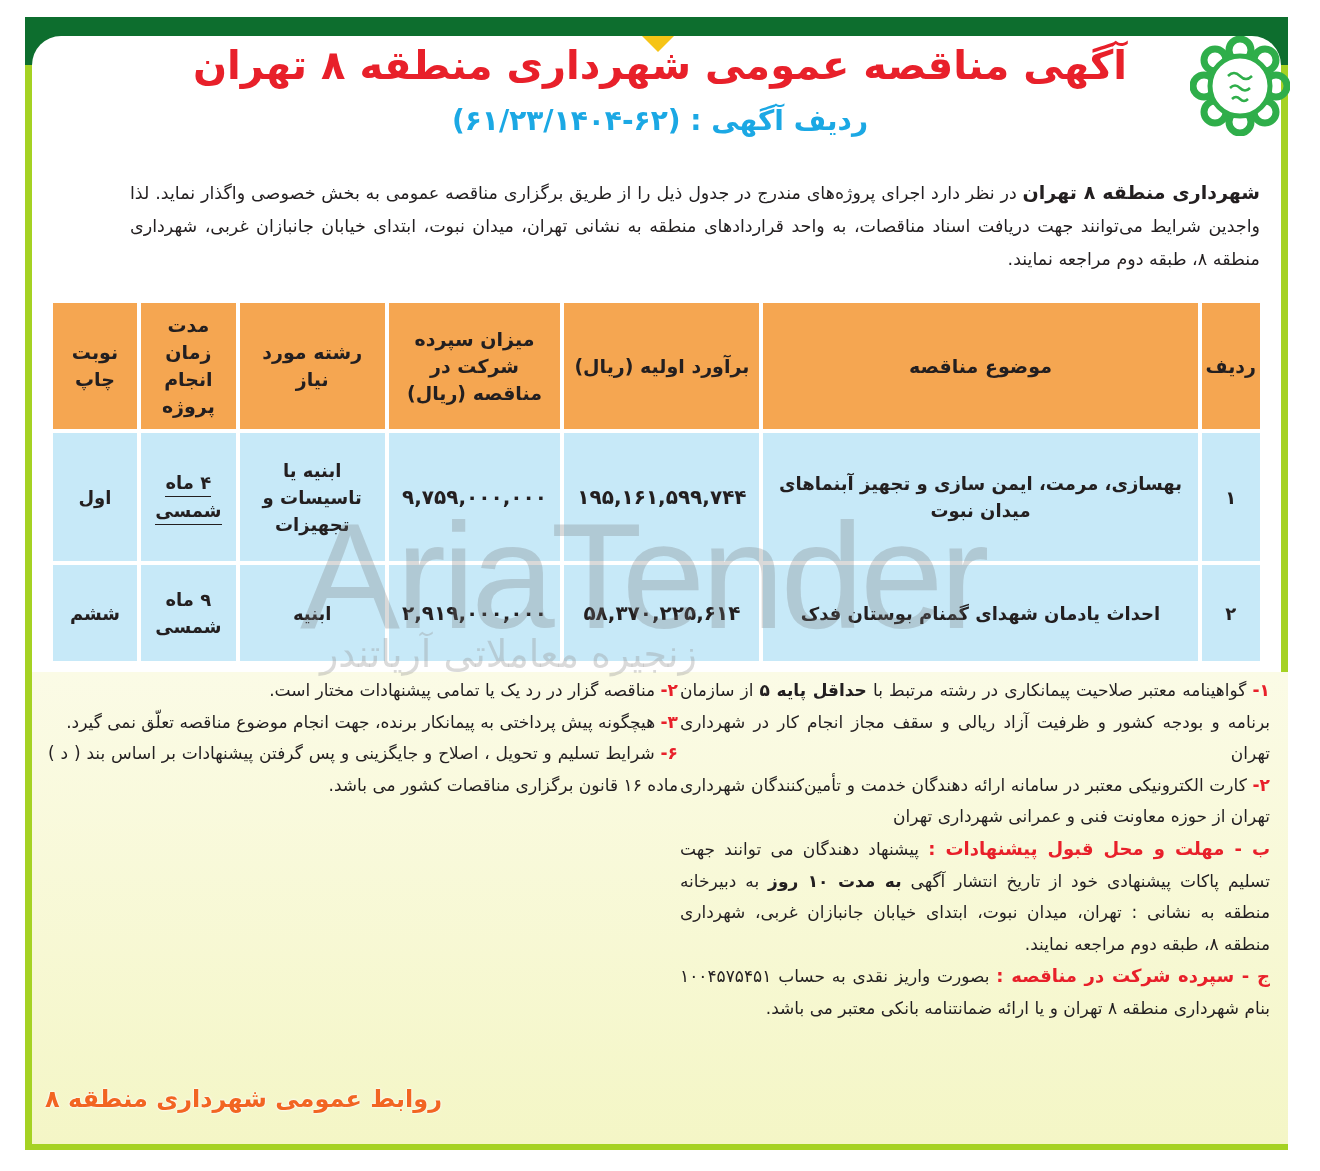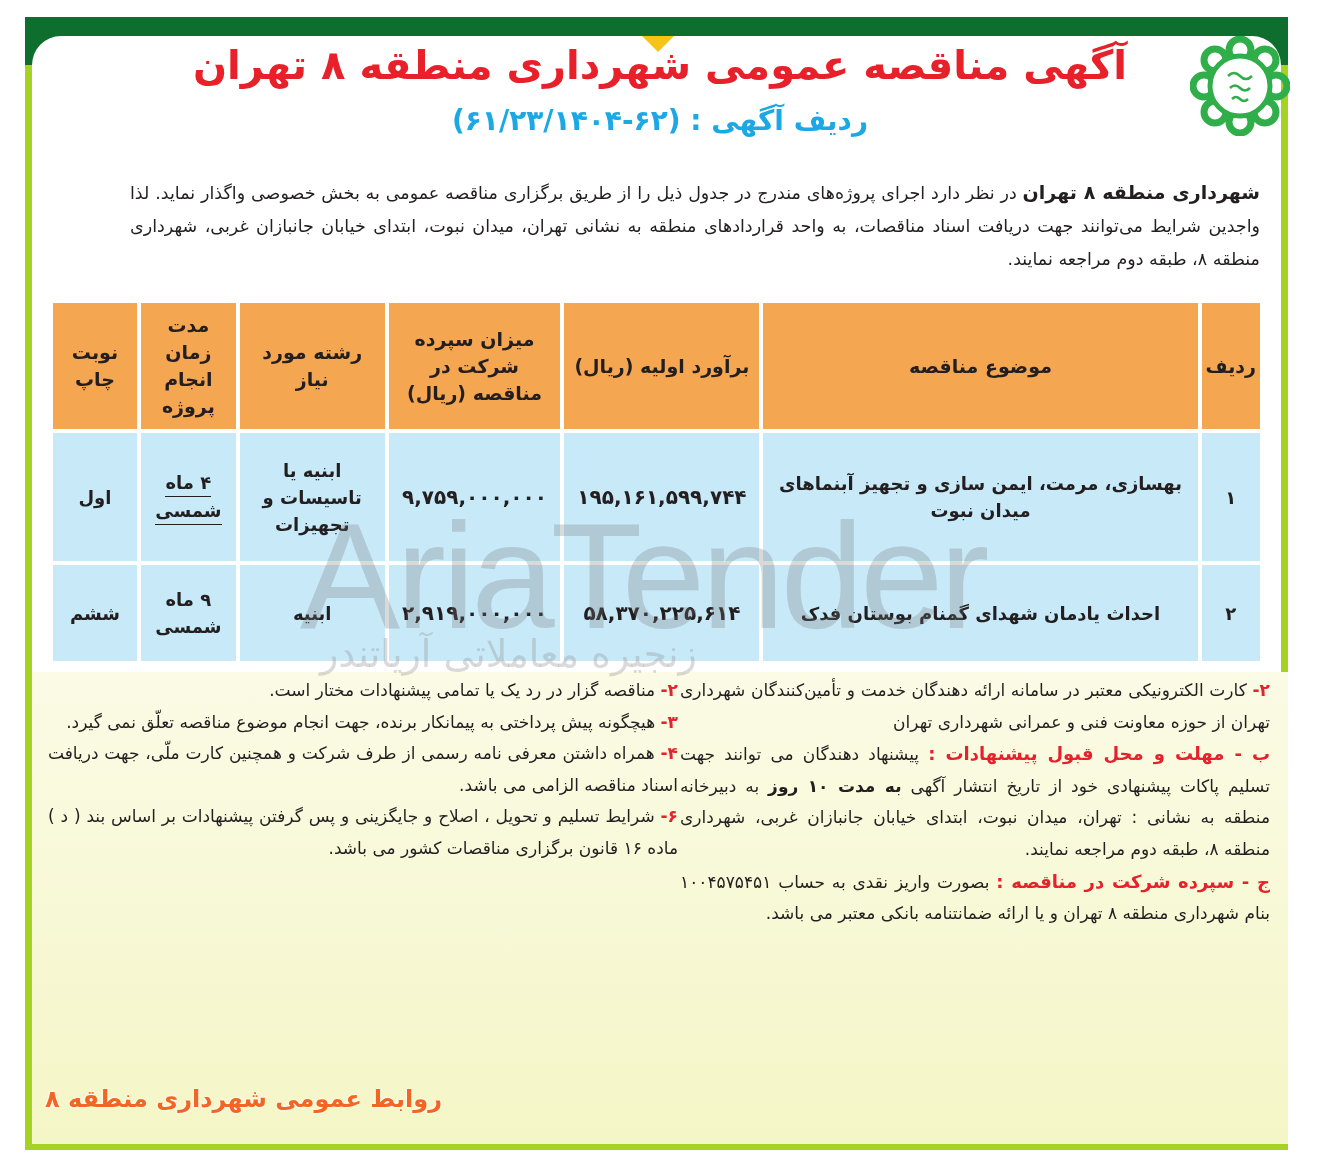--- a/index.html
+++ b/index.html
@@ -173,28 +173,28 @@
   </tbody>
 </table>
 
 <div class="lower"></div>
 
 <div class="watermark">AriaTender</div>
 <div class="watermark-sub">زنجیره معاملاتی آریاتندر</div>
 
 <div class="col col-right">
   <div>
+    <div><span class="red">۱-</span><span> گواهینامه معتبر صلاحیت پیمانکاری در رشته مرتبط با </span><span class="bold">حداقل پایه ۵</span><span> از سازمان برنامه و بودجه کشور و ظرفیت آزاد ریالی و سقف مجاز انجام کار در شهرداری تهران</span></div>
     <div><span class="red">۲-</span><span> کارت الکترونیکی معتبر در سامانه ارائه دهندگان خدمت و تأمین‌کنندگان شهرداری تهران از حوزه معاونت فنی و عمرانی شهرداری تهران</span></div>
   </div>
   <div><span class="hd">ب - مهلت و محل قبول پیشنهادات :</span><span> پیشنهاد دهندگان می توانند جهت تسلیم پاکات پیشنهادی خود از تاریخ انتشار آگهی </span><span class="bold">به مدت ۱۰ روز</span><span> به دبیرخانه منطقه به نشانی : تهران، میدان نبوت، ابتدای خیابان جانبازان غربی، شهرداری منطقه ۸، طبقه دوم مراجعه نمایند.</span></div>
   <div><span class="hd">ج - سپرده شرکت در مناقصه :</span><span> بصورت واریز نقدی به حساب ۱۰۰۴۵۷۵۴۵۱ بنام شهرداری منطقه ۸ تهران و یا ارائه ضمانتنامه بانکی معتبر می باشد.</span></div>
 </div>
 
 <div class="col col-left">
   <div>
     <div><span class="red">۲-</span><span> مناقصه گزار در رد یک یا تمامی پیشنهادات مختار است.</span></div>
     <div><span class="red">۳-</span><span> هیچگونه پیش پرداختی به پیمانکار برنده، جهت انجام موضوع مناقصه تعلّق نمی گیرد.</span></div>
-    <div><span class="red">۴-</span><span> همراه داشتن معرفی نامه رسمی از طرف شرکت و همچنین کارت ملّی، جهت دریافت اسناد مناقصه الزامی می باشد.</span></div>
     <div><span class="red">۶-</span><span> شرایط تسلیم و تحویل ، اصلاح و جایگزینی و پس گرفتن پیشنهادات بر اساس بند ( د ) ماده ۱۶ قانون برگزاری مناقصات کشور می باشد.</span></div>
   </div>
 </div>
 
 <div class="footer">روابط عمومی شهرداری منطقه ۸</div>
 
 </body></html>

